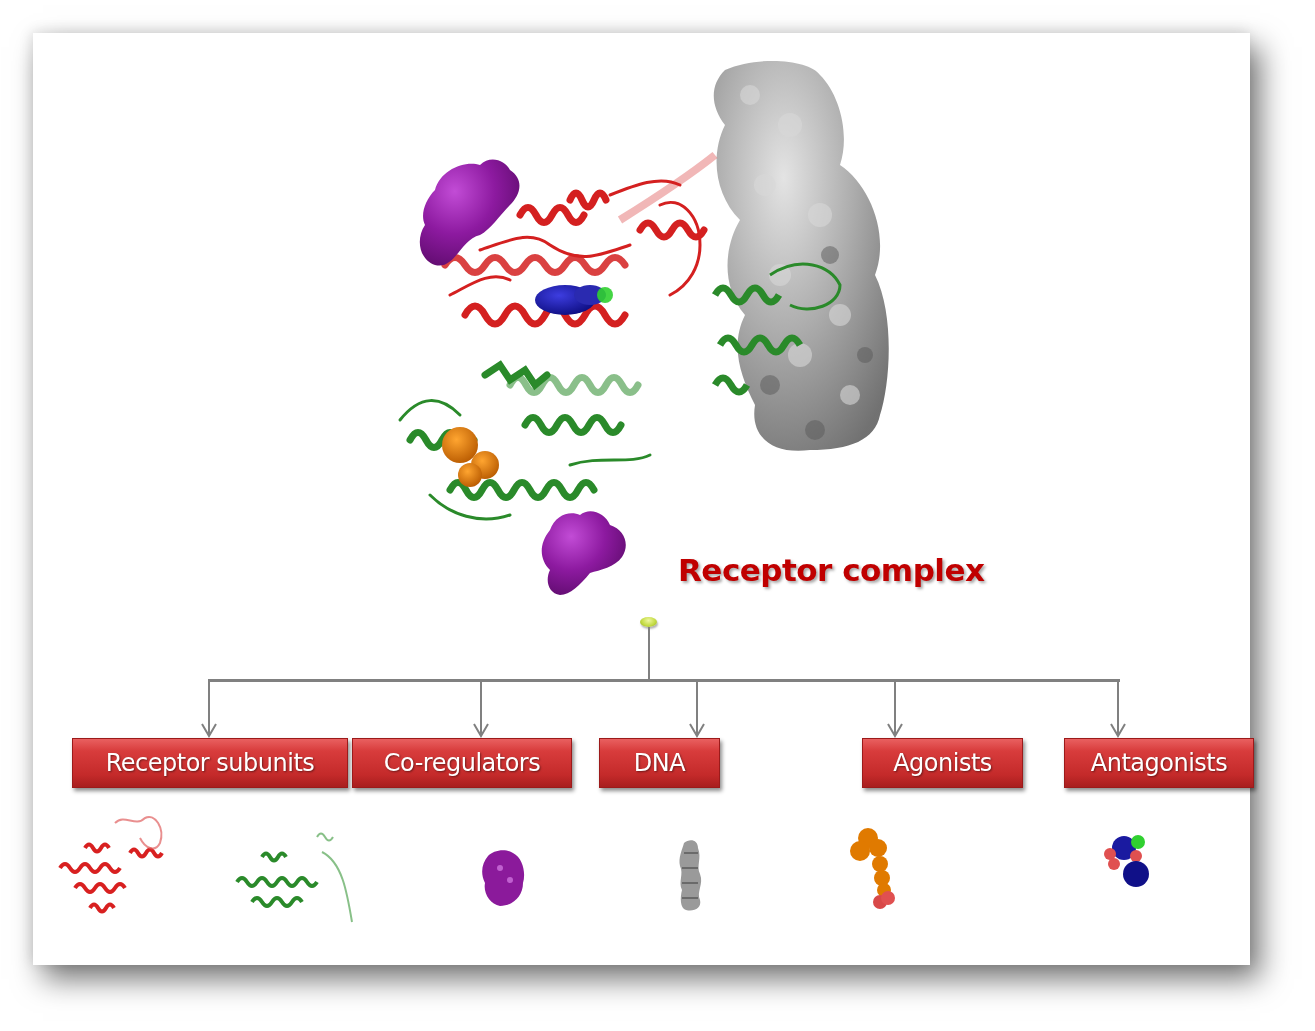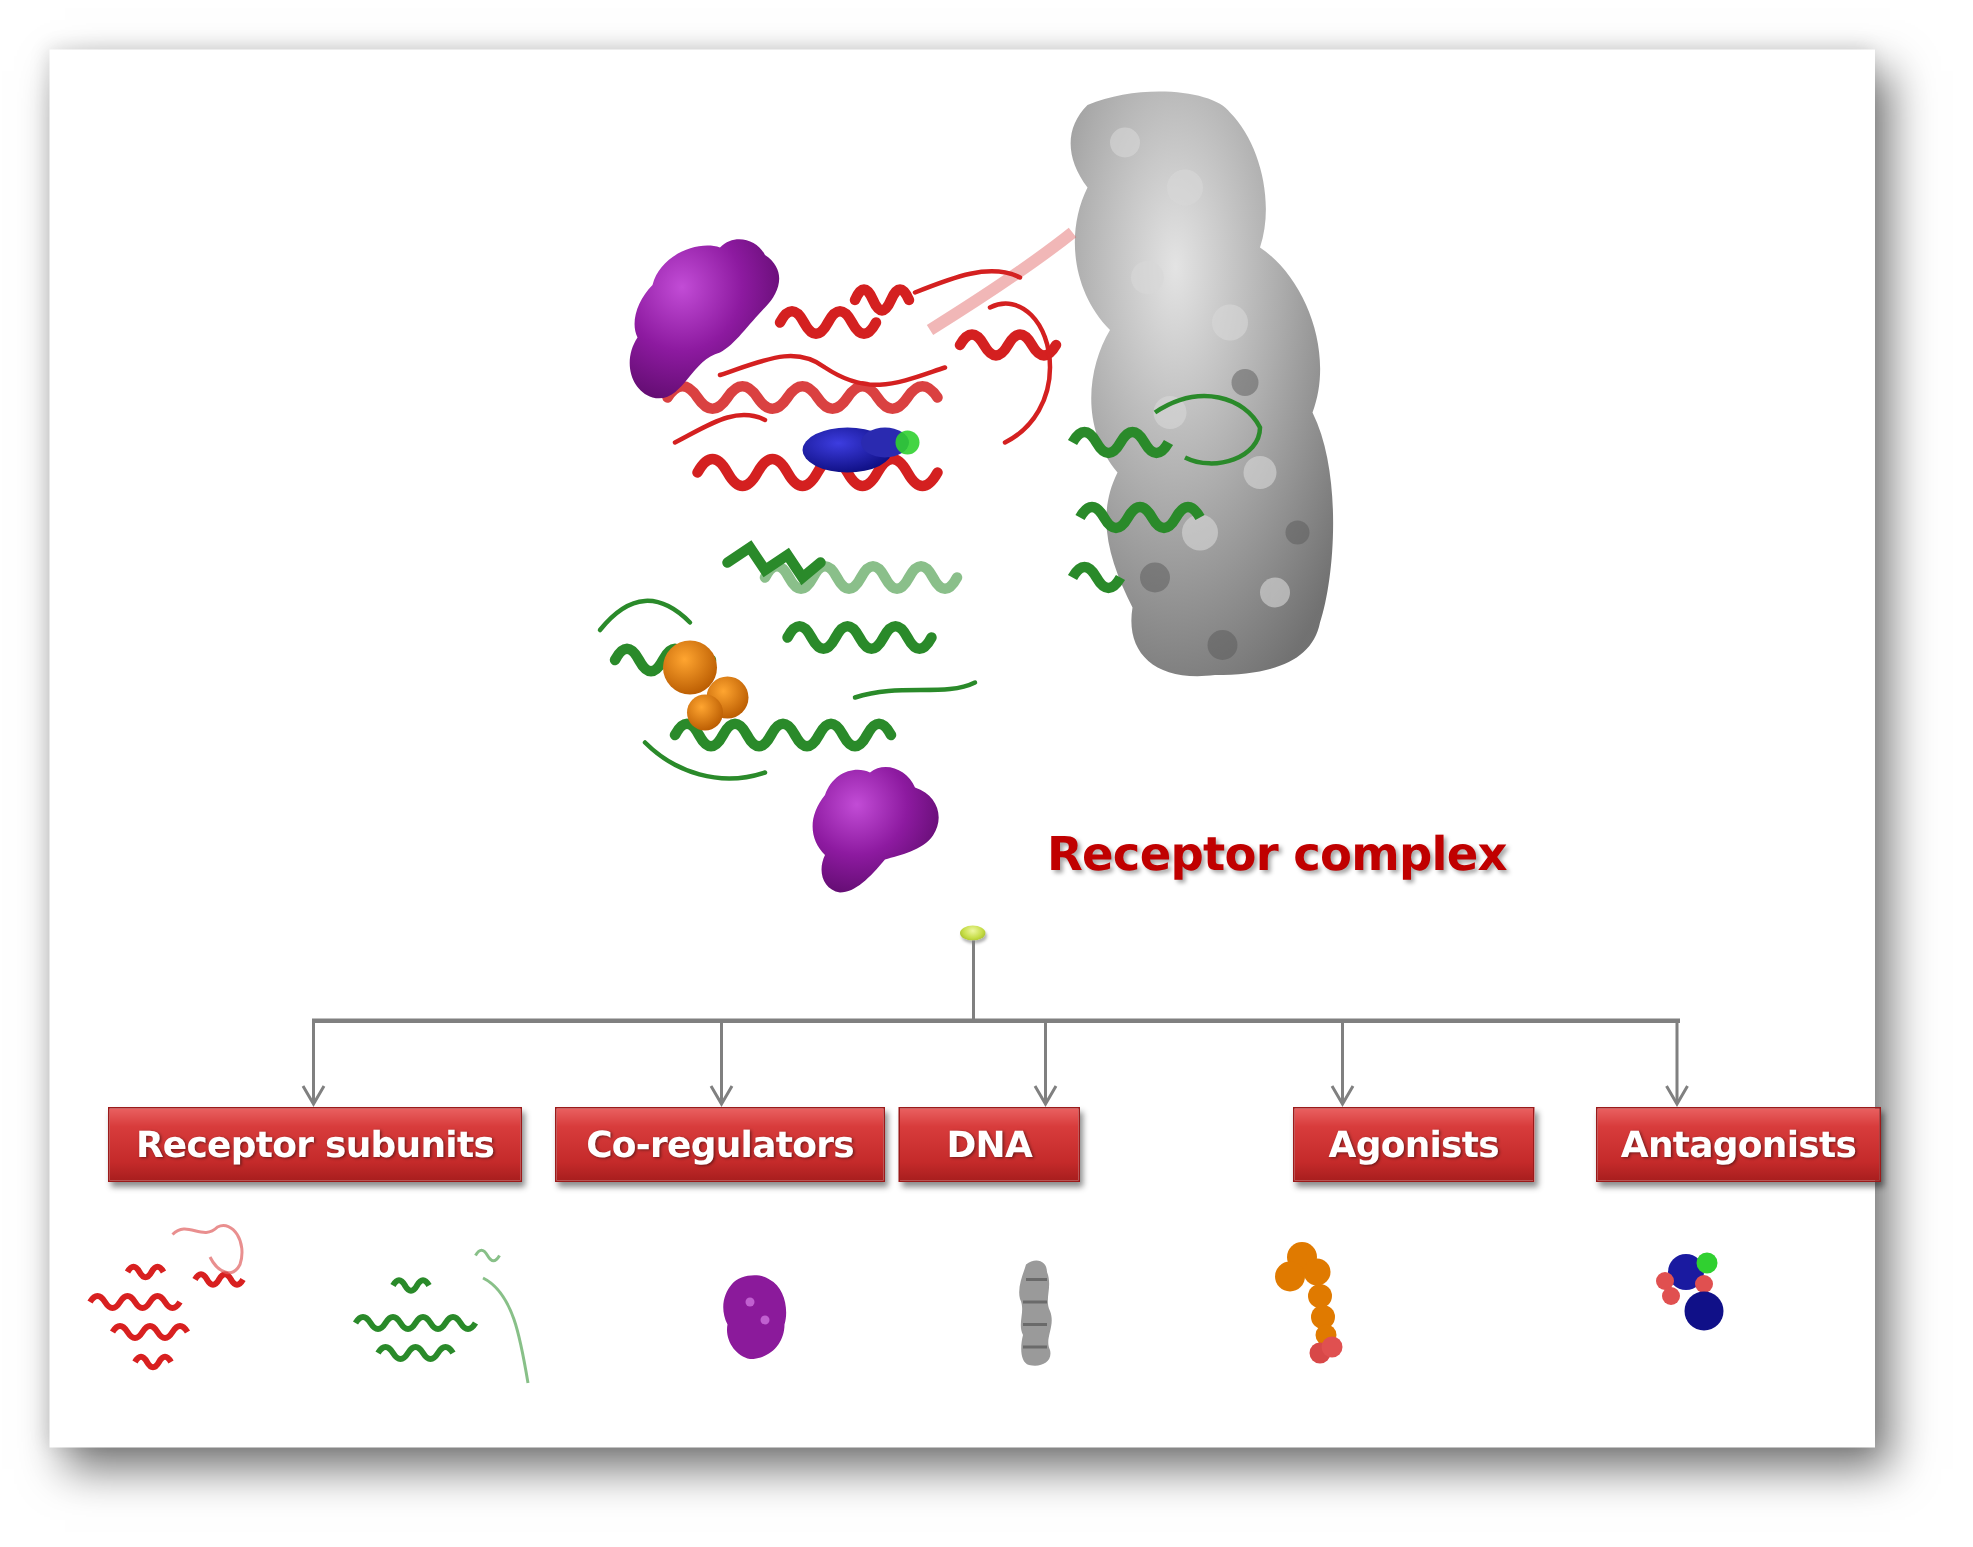--- a/index.html
+++ b/index.html
@@ -1,25 +1,25 @@
 <!DOCTYPE html>
 <html><head>
 <meta charset="utf-8">
 <style>
   html, body { margin:0; padding:0; }
   body { width:1315px; height:1031px; background:#ffffff; position:relative; overflow:hidden; font-family:"DejaVu Sans", "Liberation Sans", sans-serif; }
   .card { position:absolute; left:33px; top:33px; width:1217px; height:932px; background:#fff;
           box-shadow: 10px 14px 28px rgba(0,0,0,0.55), -2px -2px 12px rgba(0,0,0,0.10); }
   .abs { position:absolute; }
-  .title { position:absolute; left:698px; top:552px; font-family:"DejaVu Sans", sans-serif; font-weight:bold;
+  .title { position:absolute; left:678px; top:552px; font-family:"DejaVu Sans", sans-serif; font-weight:bold;
            font-size:31px; letter-spacing:-0.5px; color:#c00000; text-shadow:2px 2px 3px rgba(0,0,0,0.35); white-space:nowrap; }
   .box { position:absolute; top:738px; height:48px; display:flex; align-items:center; justify-content:center;
          background:linear-gradient(#e96060 0%, #d83c3c 25%, #c42a2a 75%, #a81e1e 100%);
          border:1px solid #9c1a1a; box-shadow:2px 3px 4px rgba(0,0,0,0.45);
-         color:#fff; font-weight:bold; font-size:24px; letter-spacing:-0.5px; text-shadow:1px 1px 2px rgba(0,0,0,0.45);
+         color:#fff; font-weight:normal; font-size:24px; letter-spacing:-0.5px; text-shadow:1px 1px 2px rgba(0,0,0,0.45);
          font-family:"DejaVu Sans", sans-serif; white-space:nowrap; }
   .line { position:absolute; background:#808080; }
   .node { position:absolute; left:640px; top:617px; width:17px; height:10px; border-radius:50%;
           background:radial-gradient(ellipse at 50% 35%, #eef7a0 0%, #c5dc45 55%, #8fa622 100%); box-shadow:1px 2px 2px rgba(0,0,0,0.3); }
 </style>
 </head>
 <body>
 
 <div class="card"></div>
 
@@ -126,21 +126,21 @@
     <line x1="697" y1="0" x2="697" y2="55"></line>
       <polyline points="690,44 697,56 704,44"></polyline>
     <line x1="895" y1="0" x2="895" y2="55"></line>
       <polyline points="888,44 895,56 902,44"></polyline>
     <line x1="1118" y1="0" x2="1118" y2="55"></line>
       <polyline points="1111,44 1118,56 1125,44"></polyline>
   </g>
 </svg>
 
 <div class="box" style="left:72px;width:274px">Receptor subunits</div>
-<div class="box" style="left:370px;width:218px">Co-regulators</div>
+<div class="box" style="left:352px;width:218px">Co-regulators</div>
 <div class="box" style="left:599px;width:119px">DNA</div>
 <div class="box" style="left:862px;width:159px">Agonists</div>
 <div class="box" style="left:1064px;width:188px">Antagonists</div>
 
 <svg class="abs" style="left:55px;top:808px" width="130" height="120" viewBox="0 0 130 120">
   <g fill="none" stroke="#d82020" stroke-width="4">
     <path d="M5,60 q5,-8 10,0 q5,8 10,0 q5,-8 10,0 q5,8 10,0 q5,-8 10,0 q5,8 10,0"></path>
     <path d="M20,80 q5,-8 10,0 q5,8 10,0 q5,-8 10,0 q5,8 10,0 q5,-8 10,0"></path>
     <path d="M30,40 q4,-7 8,0 q4,7 8,0 q4,-7 8,0"></path>
     <path d="M75,45 q4,-7 8,0 q4,7 8,0 q4,-7 8,0 q4,7 8,0"></path>

